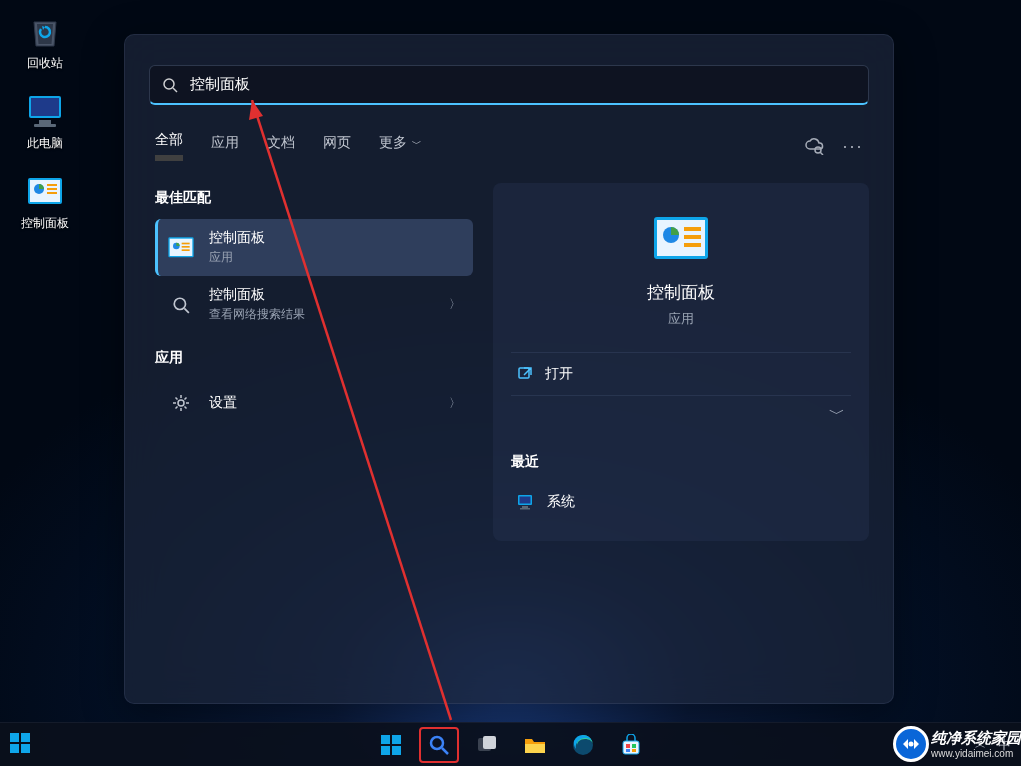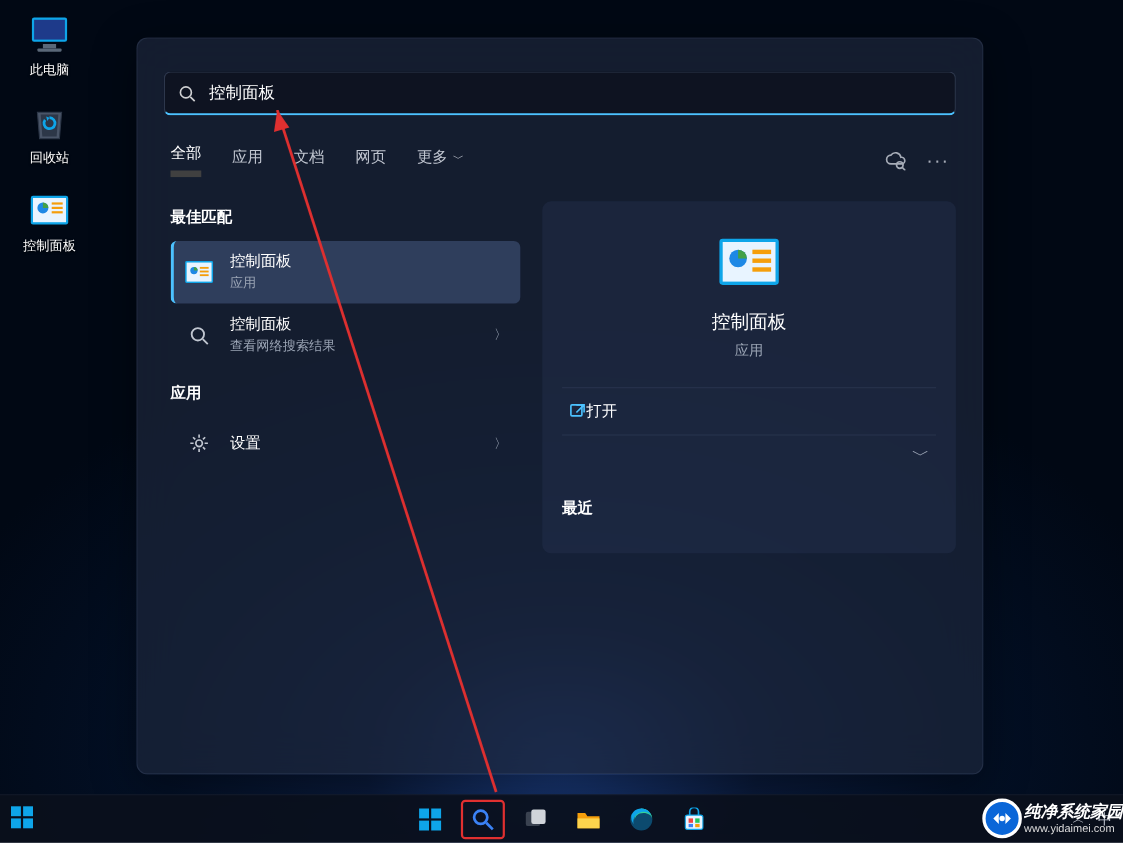--- a/index.html
+++ b/index.html
@@ -27,21 +27,21 @@
 .result.selected{background:rgba(70,90,130,0.55);border-left:3px solid #4cc2ff;padding-left:9px;}
 .result .ric{width:28px;height:28px;display:flex;align-items:center;justify-content:center;flex-shrink:0;}
 .result .rtxt{flex:1;}
 .result .rtitle{font-size:14px;}
 .result .rsub{font-size:12px;color:#9aa4b4;margin-top:2px;}
 .result .chev-r{color:#9aa4b4;font-size:12px;}
 .detail-head{display:flex;flex-direction:column;align-items:center;margin:12px 0 24px 0;}
 .detail-head .big-ic{width:58px;height:48px;margin-bottom:18px;}
 .detail-head .dtitle{font-size:17px;font-weight:500;}
 .detail-head .dsub{font-size:13px;color:#9aa4b4;margin-top:6px;}
-.action-row{display:flex;align-items:center;padding:12px 6px;border-top:1px solid rgba(120,140,180,0.15);cursor:pointer;font-size:14px;}
+.action-row{display:flex;align-items:center;gap:12px;padding:12px 6px;border-top:1px solid rgba(120,140,180,0.15);cursor:pointer;font-size:14px;}
 .action-row .aic{width:16px;height:16px;color:#4cc2ff;}
 .expand-row{display:flex;justify-content:flex-end;padding:8px 6px;border-top:1px solid rgba(120,140,180,0.15);color:#9aa4b4;cursor:pointer;}
 .recent-item{display:flex;align-items:center;gap:12px;padding:10px 6px;font-size:14px;cursor:pointer;}
 .recent-item .ric2{width:18px;height:18px;}
 .taskbar{position:absolute;bottom:0;left:0;right:0;height:44px;background:rgba(10,15,28,0.9);display:flex;align-items:center;border-top:1px solid rgba(120,140,180,0.1);}
 .tb-left{position:absolute;left:8px;width:28px;height:28px;}
 .tb-center{position:absolute;left:50%;transform:translateX(-50%);display:flex;gap:8px;align-items:center;}
 .tb-btn{width:40px;height:36px;display:flex;align-items:center;justify-content:center;cursor:pointer;border-radius:4px;}
 .tb-btn.highlighted{border:2px solid #e03030;}
 .tb-right{position:absolute;right:10px;display:flex;align-items:center;gap:12px;font-size:13px;color:#c0c6d0;}
@@ -53,38 +53,38 @@
 .watermark .wm-t2{font-size:10px;color:#ddd;}
 svg{display:block;}
 </style>
 </head>
 <body>
 
 <div class="desktop-icons">
   <div class="desktop-icon">
     <div class="ic">
       <svg width="42" height="42" viewBox="0 0 42 42">
+          <path d="M10 12 L32 12 L30 36 L12 36 Z" fill="#4a5568" stroke="#2d3748" stroke-width="1"></path>
+          <path d="M13 14 L29 14 L27.5 34 L14.5 34 Z" fill="#2d3748"></path>
+          <path d="M21 17 a5 5 0 1 1 -4 2" fill="none" stroke="#0ea5e9" stroke-width="2.5"></path>
+          <path d="M21 17 l-3 -1 l1 4 z" fill="#0ea5e9"></path>
+        </svg>
+    </div>
+    <span>回收站</span>
+  </div>
+  <div class="desktop-icon">
+    <div class="ic">
+      <svg width="42" height="42" viewBox="0 0 42 42">
           <rect x="5" y="6" width="32" height="22" rx="2" fill="#0ea5e9"></rect>
           <rect x="7" y="8" width="28" height="18" fill="#1e3a8a"></rect>
           <rect x="15" y="30" width="12" height="4" fill="#5a6878"></rect>
           <rect x="10" y="34" width="22" height="3" rx="1" fill="#5a6878"></rect>
         </svg>
     </div>
     <span>此电脑</span>
-  </div>
-  <div class="desktop-icon">
-    <div class="ic">
-      <svg width="42" height="42" viewBox="0 0 42 42">
-          <path d="M10 12 L32 12 L30 36 L12 36 Z" fill="#4a5568" stroke="#2d3748" stroke-width="1"></path>
-          <path d="M13 14 L29 14 L27.5 34 L14.5 34 Z" fill="#2d3748"></path>
-          <path d="M21 17 a5 5 0 1 1 -4 2" fill="none" stroke="#0ea5e9" stroke-width="2.5"></path>
-          <path d="M21 17 l-3 -1 l1 4 z" fill="#0ea5e9"></path>
-        </svg>
-    </div>
-    <span>回收站</span>
   </div>
   <div class="desktop-icon">
     <div class="ic">
       <svg width="42" height="42" viewBox="0 0 42 42">
           <rect x="4" y="8" width="34" height="26" rx="2" fill="#0ea5e9"></rect>
           <rect x="6" y="10" width="30" height="22" fill="#e8f4ff"></rect>
           <circle cx="15" cy="19" r="5" fill="#1e88e5"></circle>
           <path d="M15 19 L15 14 A5 5 0 0 1 20 19 Z" fill="#43a047"></path>
           <rect x="23" y="14" width="10" height="2" fill="#f59e0b"></rect>
           <rect x="23" y="18" width="10" height="2" fill="#f59e0b"></rect>
@@ -191,20 +191,31 @@
         <svg class="aic" viewBox="0 0 16 16">
             <rect x="2" y="2" width="10" height="10" rx="1" fill="none" stroke="#4cc2ff" stroke-width="1.5"></rect>
             <path d="M7 2 L14 2 L14 9 M14 2 L7 9" fill="none" stroke="#4cc2ff" stroke-width="1.5"></path>
           </svg>
         <span>打开</span>
       </div>
       <div class="expand-row">
         <span>﹀</span>
       </div>
       <div class="sec-title" style="margin-top:20px;">最近</div>
+      <div class="recent-item">
+        <div class="ric2">
+          <svg width="18" height="18" viewBox="0 0 18 18">
+              <rect x="1" y="2" width="14" height="10" rx="1" fill="#0ea5e9"></rect>
+              <rect x="2.5" y="3.5" width="11" height="7" fill="#1e3a8a"></rect>
+              <rect x="5" y="13" width="6" height="2" fill="#5a6878"></rect>
+              <rect x="3" y="15" width="10" height="1.5" fill="#5a6878"></rect>
+            </svg>
+        </div>
+        <span>系统</span>
+      </div>
     </div>
   </div>
 </div>
 
 <svg class="red-arrow" width="210" height="630">
   <line x1="3" y1="0" x2="202" y2="620" stroke="#e03030" stroke-width="2.5"></line>
   <polygon points="3,0 14,16 0,20" fill="#e03030"></polygon>
 </svg>
 
 <div class="taskbar">

